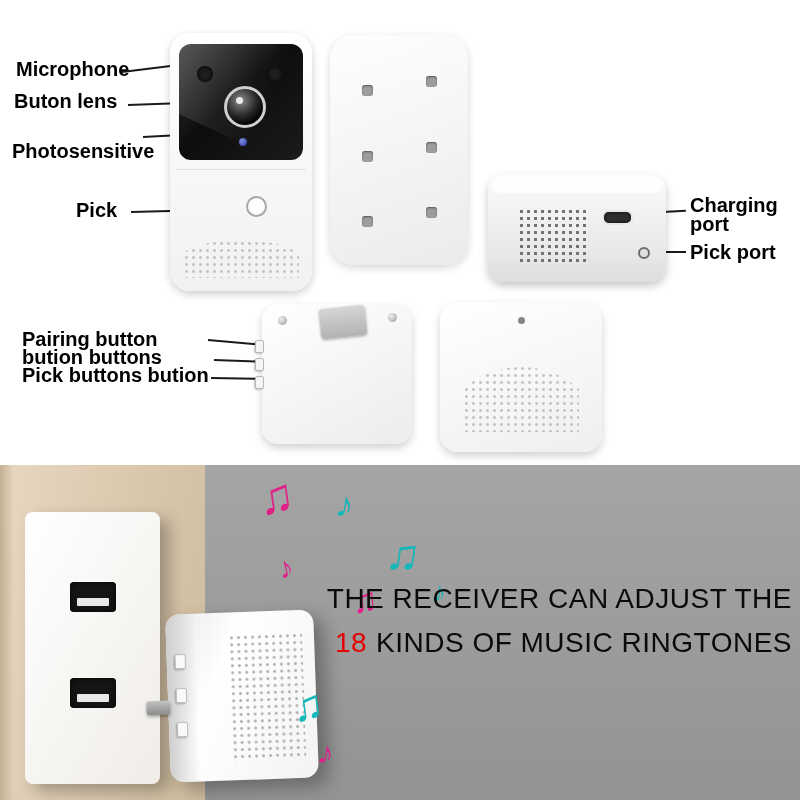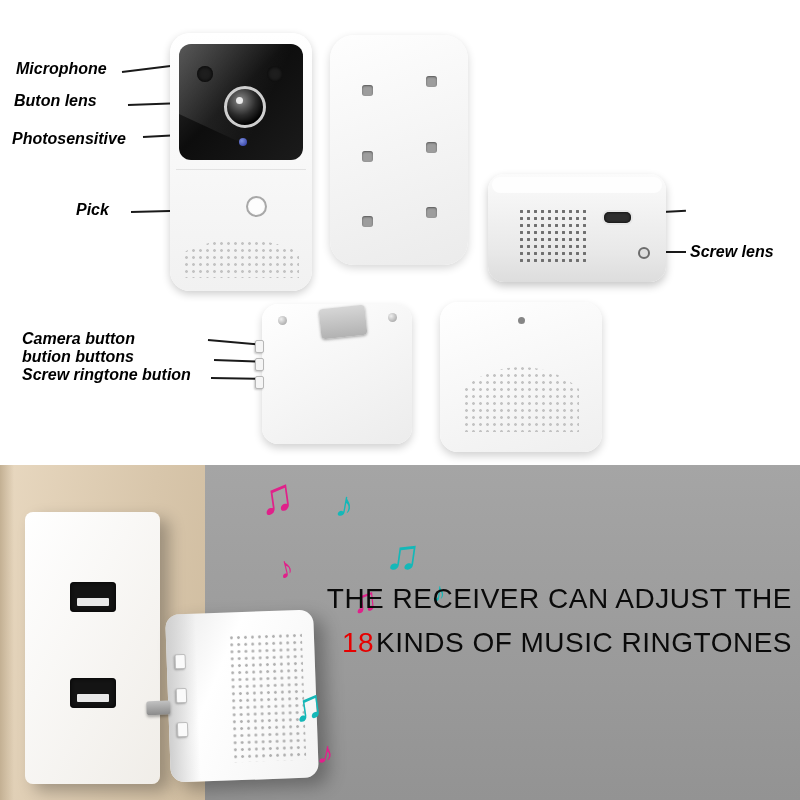--- a/index.html
+++ b/index.html
@@ -2,21 +2,21 @@
 <html><head>
 <meta charset="utf-8">
 <style>
   * { margin:0; padding:0; box-sizing:border-box; }
   html,body { width:800px; height:800px; }
   body { font-family:"Liberation Sans", sans-serif; background:#fff; overflow:hidden; }
   .stage { position:relative; width:800px; height:800px; background:#ffffff; }
   .abs { position:absolute; }
 
   
-  .label { position:absolute; font-weight:bold; color:#000; font-size:16px; white-space:nowrap; line-height:18px;font-style:italic; }
+  .label { position:absolute; font-weight:bold; color:#000; font-size:20px; white-space:nowrap; line-height:18px; }
   .label.wrap { white-space:normal; }
   .line { position:absolute; height:2px; background:#1a1a1a; transform-origin:left center; }
 
   
   .dots-light { background-image:radial-gradient(circle,#c3c3c3 1.3px,transparent 1.5px); background-size:7px 7px; }
   .dots-mid   { background-image:radial-gradient(circle,#b0b0b0 1.3px,transparent 1.5px); background-size:7px 7px; }
   .dots-dark  { background-image:radial-gradient(circle,#6f6f6f 1.4px,transparent 1.6px); background-size:7px 7px; }
   .dome-mask  { -webkit-mask-image:radial-gradient(ellipse 100% 115% at 50% 105%, #000 68%, transparent 69%);
                 mask-image:radial-gradient(ellipse 100% 115% at 50% 105%, #000 68%, transparent 69%); }
 
@@ -94,35 +94,36 @@
 
   
   .note { position:absolute; font-weight:bold; line-height:1; user-select:none; }
   .note.pink { color:#e0218a; }
   .note.teal { color:#14b8b8; }
 
   
   .headline { left:322px; top:112px; width:470px; color:#0a0a0a; font-weight:normal;text-align:right; }
   .hl-line { font-size:28px; letter-spacing:.5px; line-height:44px; white-space:nowrap; }
   .hl-num { color:#e60000; }
-  .hl-rest { margin-left:2px; }
+  .hl-rest { margin-left:9px; }
 </style>
 </head>
 <body>
 
 <div class="stage">
 
   <div class="label" style="left:16px; top:60px;">Microphone</div>
   <div class="label" style="left:14px; top:92px;">Buton lens</div>
-  <div class="label" style="left:12px; top:130px;">Photosensitive</div>
+  <div class="label" style="left:12px; top:142px;">Photosensitive</div>
   <div class="label" style="left:76px; top:201px;">Pick</div>
-  <div class="label" style="left:690px; top:243px;">Screw lens</div>
-  <div class="label" style="left:22px; top:330px;">Camera button</div>
+  <div class="label wrap" style="left:690px; top:196px; width:90px; line-height:19px;">Charging port</div>
+  <div class="label" style="left:690px; top:243px;">Pick port</div>
+  <div class="label" style="left:22px; top:330px;">Pairing button</div>
   <div class="label" style="left:22px; top:348px;">bution buttons</div>
-  <div class="label" style="left:22px; top:366px;">Screw ringtone bution</div>
+  <div class="label" style="left:22px; top:366px;">Pick buttons bution</div>
 
   <div class="line" style="left:122px; top:71px; width:112px; transform:rotate(-7deg);"></div>
   <div class="line" style="left:128px; top:104px; width:98px; transform:rotate(-2deg);"></div>
   <div class="line" style="left:143px; top:136px; width:80px; transform:rotate(-3deg);"></div>
   <div class="line" style="left:131px; top:211px; width:116px; transform:rotate(-1.5deg);"></div>
   <div class="line" style="left:644px; top:212px; width:42px; transform:rotate(-3deg);"></div>
   <div class="line" style="left:654px; top:251px; width:32px;"></div>
   <div class="line" style="left:208px; top:339px; width:56px; transform:rotate(5deg);"></div>
   <div class="line" style="left:214px; top:359px; width:50px; transform:rotate(2deg);"></div>
   <div class="line" style="left:211px; top:377px; width:53px; transform:rotate(1deg);"></div>

